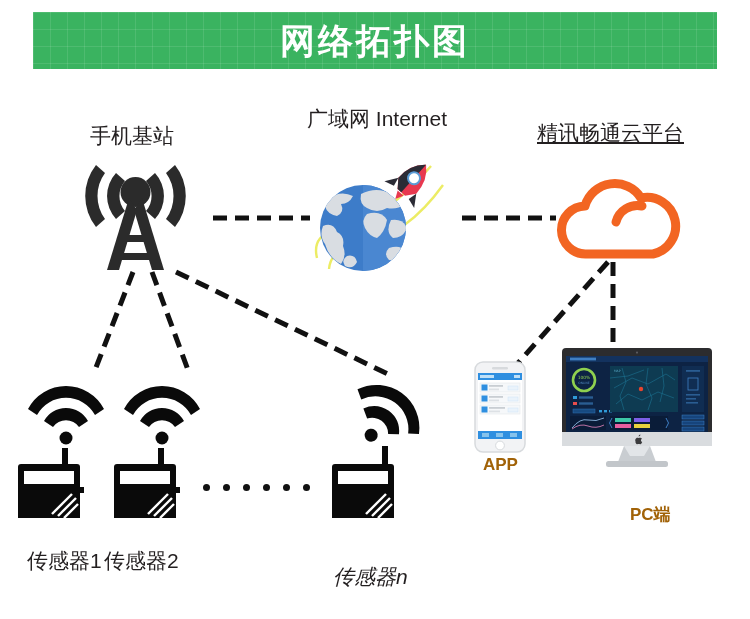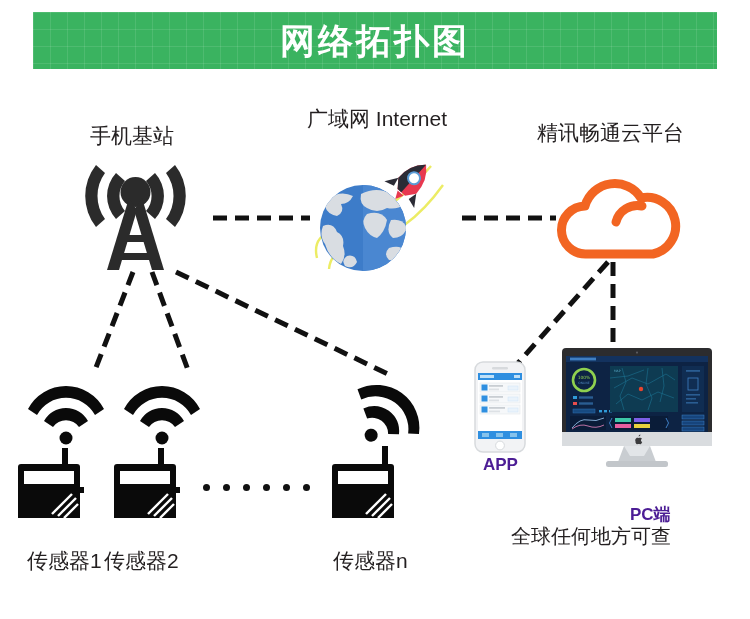--- a/index.html
+++ b/index.html
@@ -22,21 +22,21 @@
   }
   .banner-title{
     color:#ffffff;font-size:35px;font-weight:700;letter-spacing:3px;
     line-height:1;
   }
 
   
   .lbl{position:absolute;color:#231f20;white-space:nowrap;line-height:1;}
   .lbl-top{font-size:21px;}
   .lbl-bot{font-size:21px;}
-  .lbl-orange{color:#4c1d95;font-size:17px;font-weight:700;}
+  .lbl-orange{color:#a16207;font-size:17px;font-weight:700;}
   .lbl-foot{font-size:20px;}
 
   
   svg.layer{position:absolute;left:0;top:0;width:750px;height:619px;overflow:visible;}
   .dash{stroke:#111111;stroke-width:5;stroke-dasharray:14 8;fill:none;stroke-linecap:butt;}
 
   
   .dots{position:absolute;display:flex;gap:13px;align-items:center;}
   .dots i{display:block;width:7px;height:7px;border-radius:50%;background:#111;}
 
@@ -64,21 +64,21 @@
 
     <line class="dash" x1="176" y1="272" x2="390" y2="375"></line>
 
     <line class="dash" x1="608" y1="262" x2="518" y2="363"></line>
 
     <line class="dash" x1="613" y1="262" x2="613" y2="348"></line>
   </svg>
 
   <div class="lbl lbl-top" style="left:90px;top:125px;">手机基站</div>
   <div class="lbl lbl-top" style="left:307px;top:108px;">广域网 Internet</div>
-  <div class="lbl lbl-top" style="left:537px;top:122px;">精讯畅通云平台</div>
+  <div class="lbl lbl-top" style="left:537px;top:122px;text-decoration:underline;">精讯畅通云平台</div>
 
   <div class="icon" style="left:73px;top:163px;width:125px;height:110px;">
     <svg width="125" height="110" viewBox="0 0 125 110">
       <g fill="#2b2b2b">
 
         <path d="M43 10 a34 34 0 0 0 0 46 l9 -8 a23 23 0 0 1 0 -30 z"></path>
 
         <path d="M23 2 a50 50 0 0 0 0 62 l9 -8 a39 39 0 0 1 0 -46 z"></path>
 
         <path d="M82 10 a34 34 0 0 1 0 46 l-9 -8 a23 23 0 0 0 0 -30 z"></path>
@@ -213,21 +213,21 @@
     <i></i>
     <i></i>
     <i></i>
     <i></i>
     <i></i>
     <i></i>
   </div>
 
   <div class="lbl lbl-bot" style="left:27px;top:550px;">传感器1</div>
   <div class="lbl lbl-bot" style="left:104px;top:550px;">传感器2</div>
-  <div class="lbl lbl-bot" style="left:333px;top:550px;">传感器n</div>
+  <div class="lbl lbl-bot" style="left:333px;top:566px;font-style:italic;">传感器n</div>
 
   <div class="icon" style="left:474px;top:361px;width:52px;height:92px;">
     <svg width="52" height="92" viewBox="0 0 52 92">
       <rect x="1" y="1" width="50" height="90" rx="8" fill="#f2f3f5" stroke="#d7dadd" stroke-width="1.5"></rect>
       <rect x="18" y="6" width="16" height="2.4" rx="1.2" fill="#d7dadd"></rect>
       <rect x="4" y="12" width="44" height="66" fill="#ffffff"></rect>
       <rect x="4" y="12" width="44" height="7" fill="#2f8fe0"></rect>
       <rect x="6" y="14" width="14" height="3" fill="#bfe0f7"></rect>
       <rect x="40" y="14" width="6" height="3" fill="#bfe0f7"></rect>
 
@@ -326,15 +326,14 @@
       <rect x="0" y="84" width="150" height="14" fill="#d9dcdf"></rect>
       <path d="M76.6 88.4 c0 -1 0.8 -1.8 1.8 -2 c0.1 1 -0.7 2 -1.8 2 z M73.5 93.6 c-0.6 -1.3 -0.2 -3 1 -3.6 c0.7 -0.4 1.4 -0.1 1.9 -0.1 c0.5 0 1 -0.3 1.8 -0.2 c0.9 0.1 1.4 0.5 1.7 1 c-1.4 0.9 -1.2 2.9 0.3 3.4 c-0.4 1 -1 2 -1.8 2.2 c-0.6 0.1 -1 -0.2 -1.7 -0.2 c-0.7 0 -1.1 0.3 -1.7 0.2 c-0.8 -0.2 -1.2 -1.1 -1.5 -1.8 z" fill="#3b3b3d"></path>
 
       <path d="M62 98 h26 l6 16 h-38 z" fill="#c9cdd1"></path>
       <path d="M62 98 h26 l-6 10 h-14 z" fill="#e2e5e8"></path>
       <rect x="44" y="113" width="62" height="6" rx="2.5" fill="#c2c6ca"></rect>
     </svg>
   </div>
   <div class="lbl lbl-orange" style="left:630px;top:506px;">PC端</div>
 
-  <div class="lbl lbl-foot" style="left:511px;top:526px;">全球任何地方可查</div>
 
 </div>
 
 </body></html>

